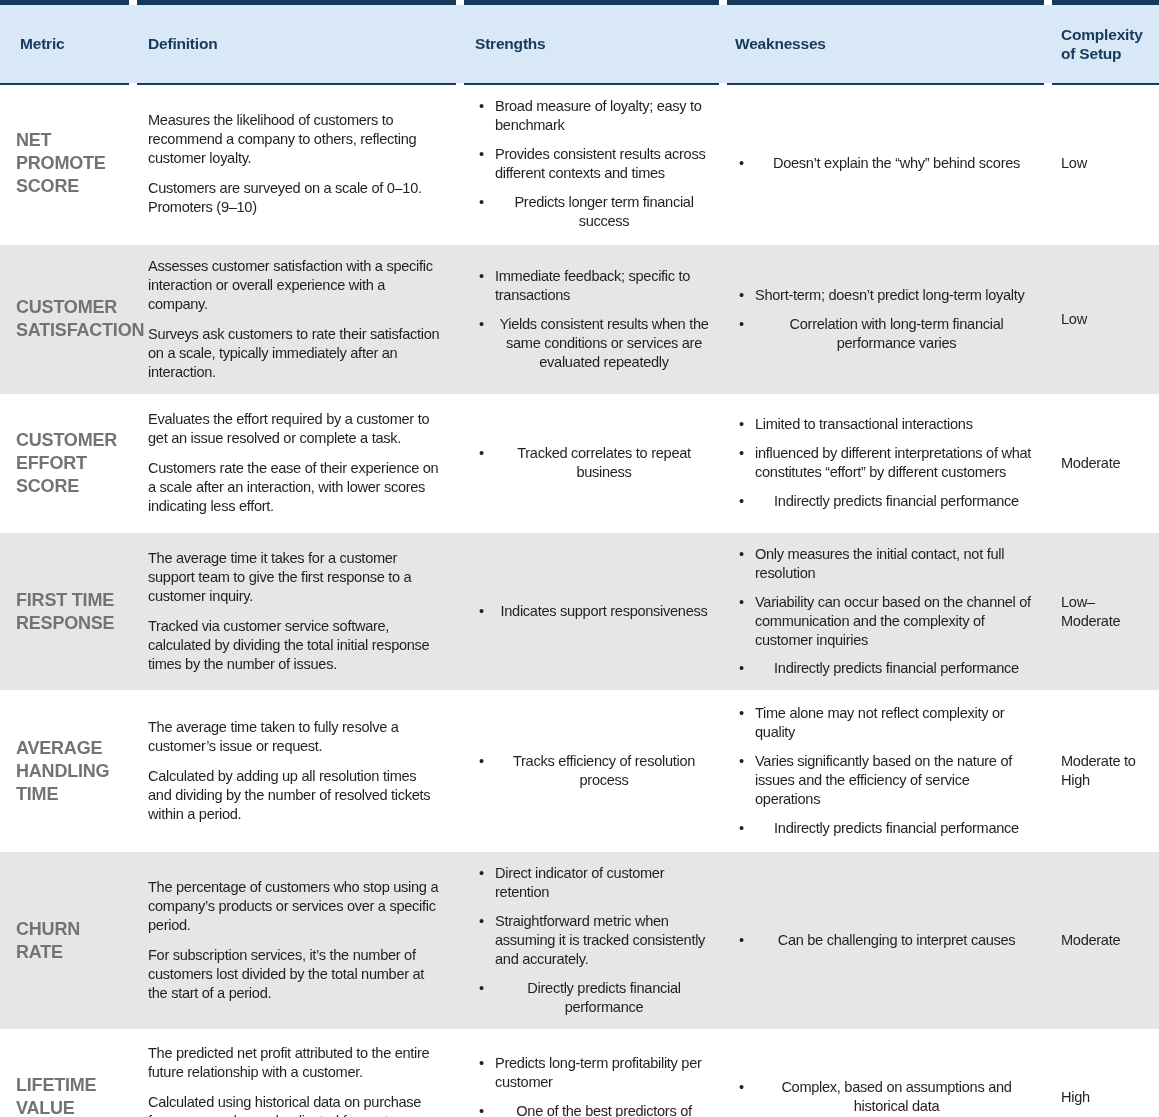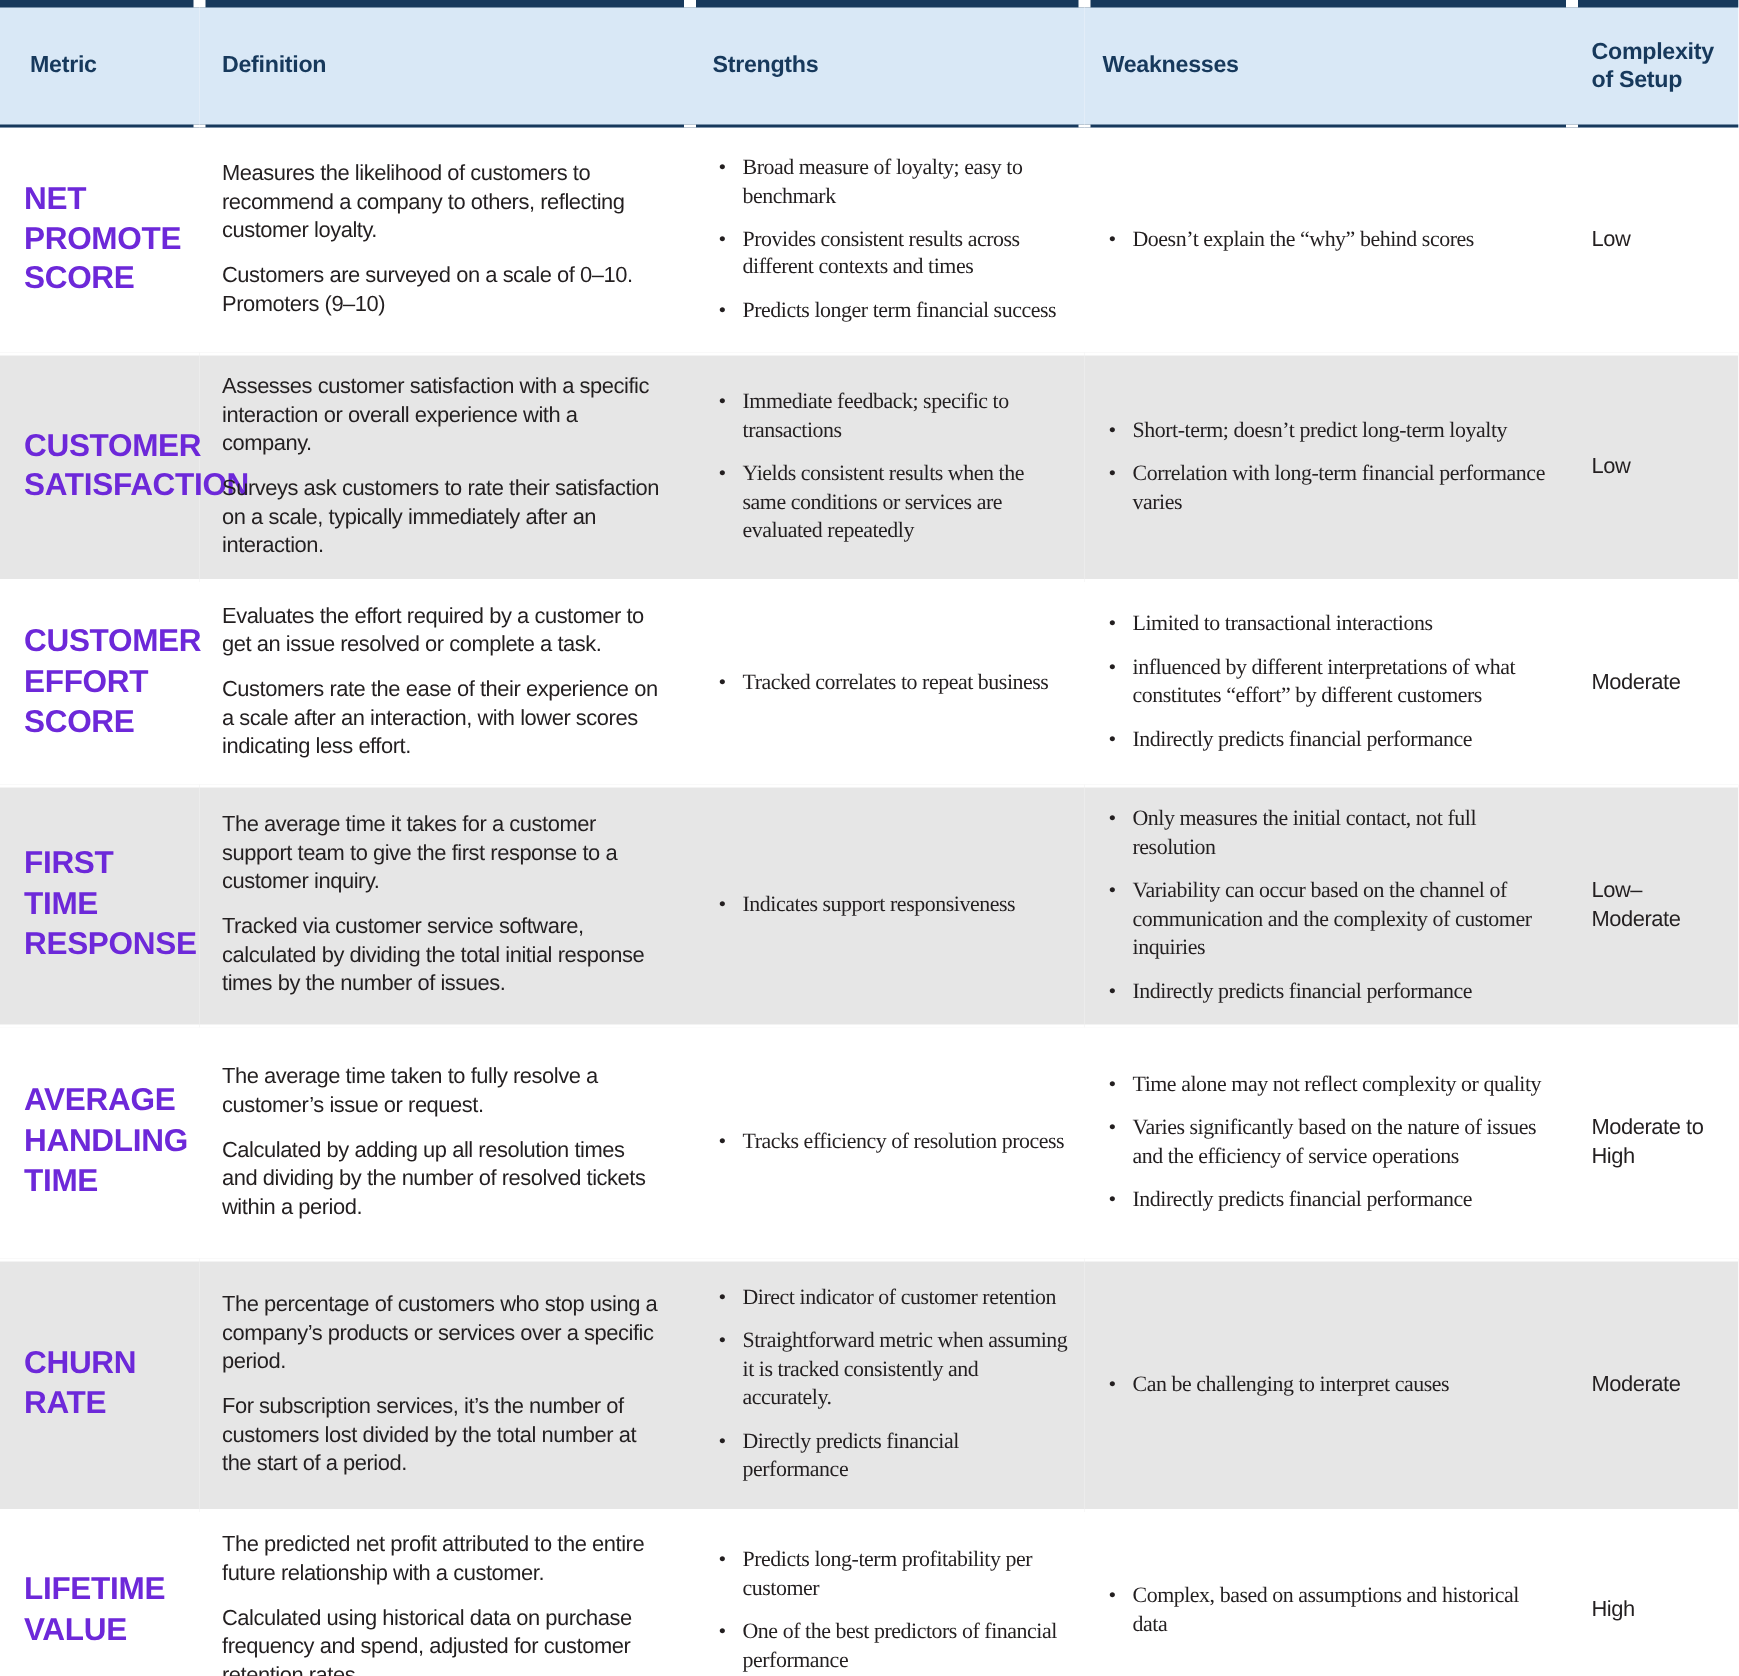--- a/index.html
+++ b/index.html
@@ -62,36 +62,36 @@
   tr.r0 td { height: 150px; }
   tr.r1 td { height: 142px; }
   tr.r2 td { height: 135px; }
   tr.r3 td { height: 150px; }
   tr.r4 td { height: 154px; }
   tr.r5 td { height: 169px; }
   tr.r6 td { height: 132px; }
 
   td.metric-cell { padding-left: 16px; padding-right: 6px; }
   .metric-label {
-    color: #6d28d9;
+    color: #737373;
     font-weight: bold;
-    font-size: 21px;
+    font-size: 18px;
     line-height: 1.28;
     letter-spacing: -0.2px;
   }
   td.def-cell { padding-right: 18px; margin-top: 24px; }
   .def-p { margin: 0 0 11px 0; }
   .def-p:last-child { margin-bottom: 0; }
   .def-p:empty { display: none; }
 
   td.list-cell { padding-left: 18px; padding-right: 10px; }
   td.weak-cell { padding-left: 15px; padding-right: 10px; }
-  ul.blist { list-style: none; margin: 0; padding: 0; font-family: Liberation Serif, serif; }
+  ul.blist { list-style: none; margin: 0; padding: 0; }
   ul.blist li { position: relative; padding-left: 17px; margin: 0 0 10px 0; }
-  ul.blist li:last-child { margin-bottom: 0; }
+  ul.blist li:last-child { margin-bottom: 0; text-align: center; }
   ul.blist li::before { content: "\2022"; position: absolute; left: 1px; top: 0; }
 
   td.cx-cell { padding-left: 13px; padding-right: 6px; margin-top: 16px; }
 </style>
 </head>
 <body>
 
 <table class="metrics">
   <colgroup>
     <col style="width:133px">

